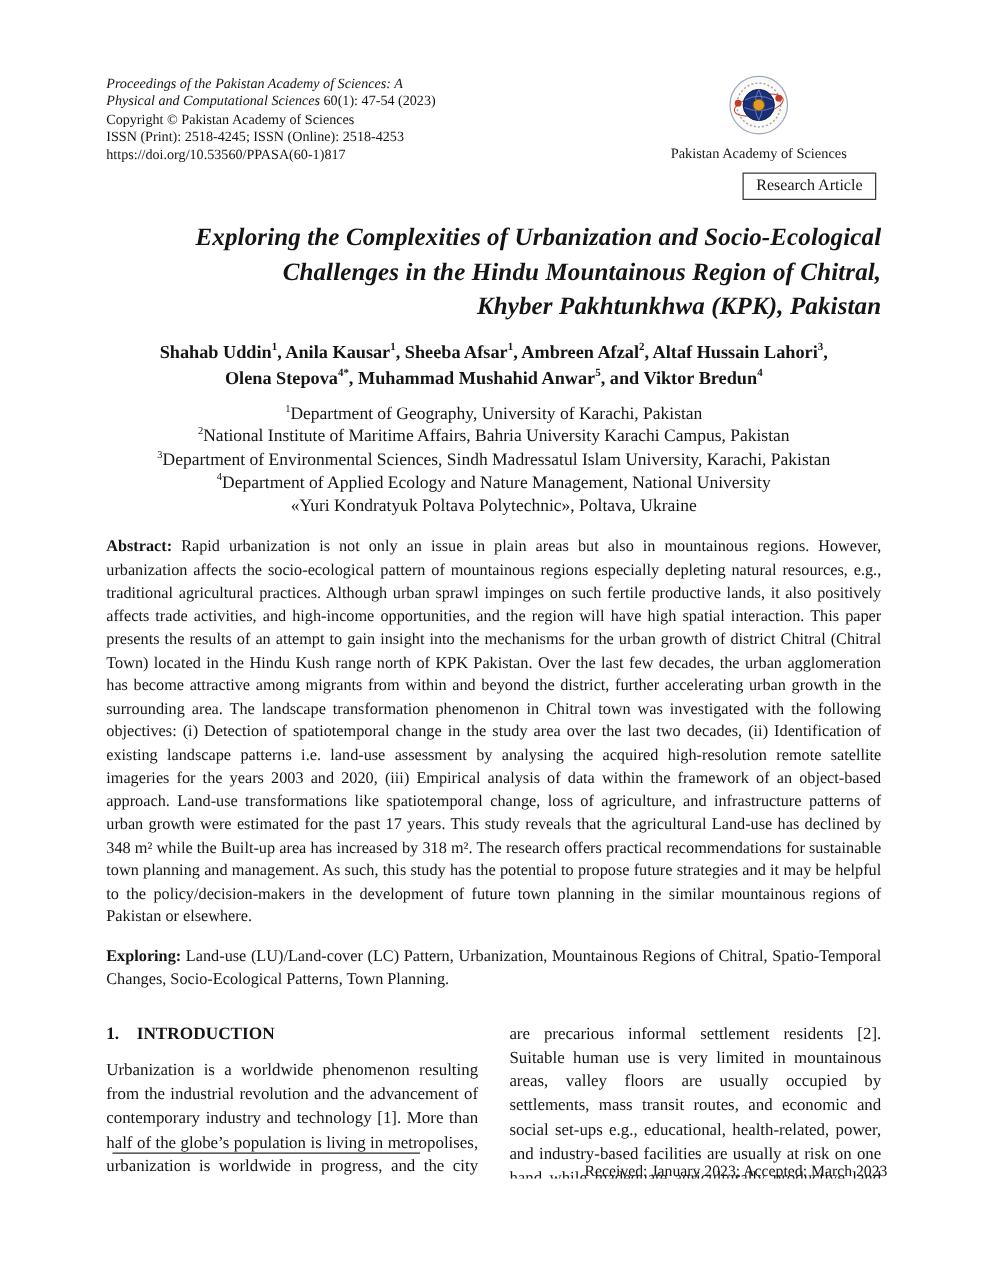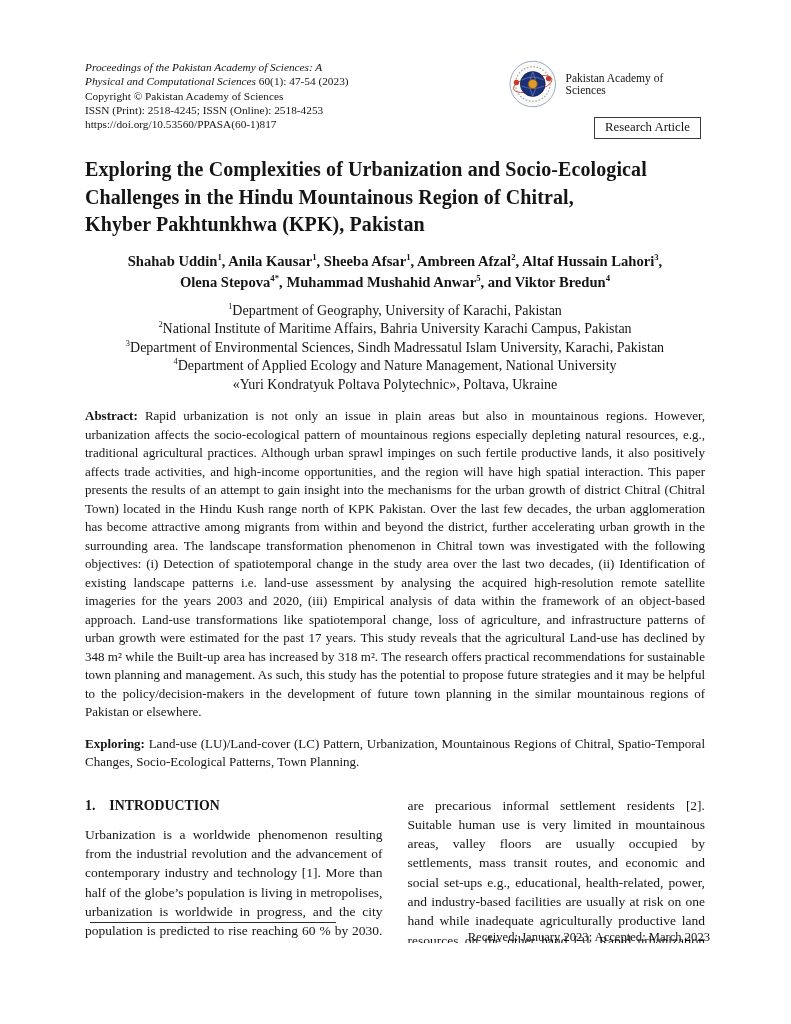--- a/index.html
+++ b/index.html
@@ -10,27 +10,27 @@
     font-family:"Liberation Serif", serif;
     color:#151515;
     overflow:hidden;
   }
   .content{position:absolute;left:85px;top:60px;width:620px;}
 
   
   .header{display:flex;justify-content:space-between;align-items:flex-start;}
   .journal-info{font-size:11.3px;line-height:14.3px;white-space:nowrap;}
   .header-right{width:196px;flex:none;}
-  .logo-row{display:flex;align-items:center;gap:9px;}
+  .logo-row{display:flex;align-items:center;gap:9px;flex-direction:column;}
   .academy-name{font-size:11.5px;}
   .badge-wrap{text-align:right;margin-top:9px;padding-right:4px;}
   .badge{display:inline-block;border:1px solid #3a3a3a;padding:2px 10px 3px 10px;font-size:12.8px;text-align:right;}
 
   
-  .article-title{margin-top:17px;text-align:left;font-weight:bold;font-size:20px;line-height:27.5px;letter-spacing:0.1px;}
+  .article-title{margin-top:17px;text-align:right;font-weight:bold;font-size:20px;line-height:27.5px;letter-spacing:0.1px;font-style:italic;}
   .authors{margin-top:12px;text-align:center;font-weight:bold;font-size:14.6px;line-height:21px;}
   .affiliations{margin-top:9px;text-align:center;font-size:14px;line-height:18.5px;}
   sup{font-size:0.60em;vertical-align:super;line-height:0;}
 
   
   .abstract{margin-top:13px;text-align:justify;font-size:13px;line-height:18.5px;}
   .keywords{margin-top:12px;text-align:justify;font-size:13px;line-height:18.5px;}
   .lbl{font-weight:bold;}
 
   

